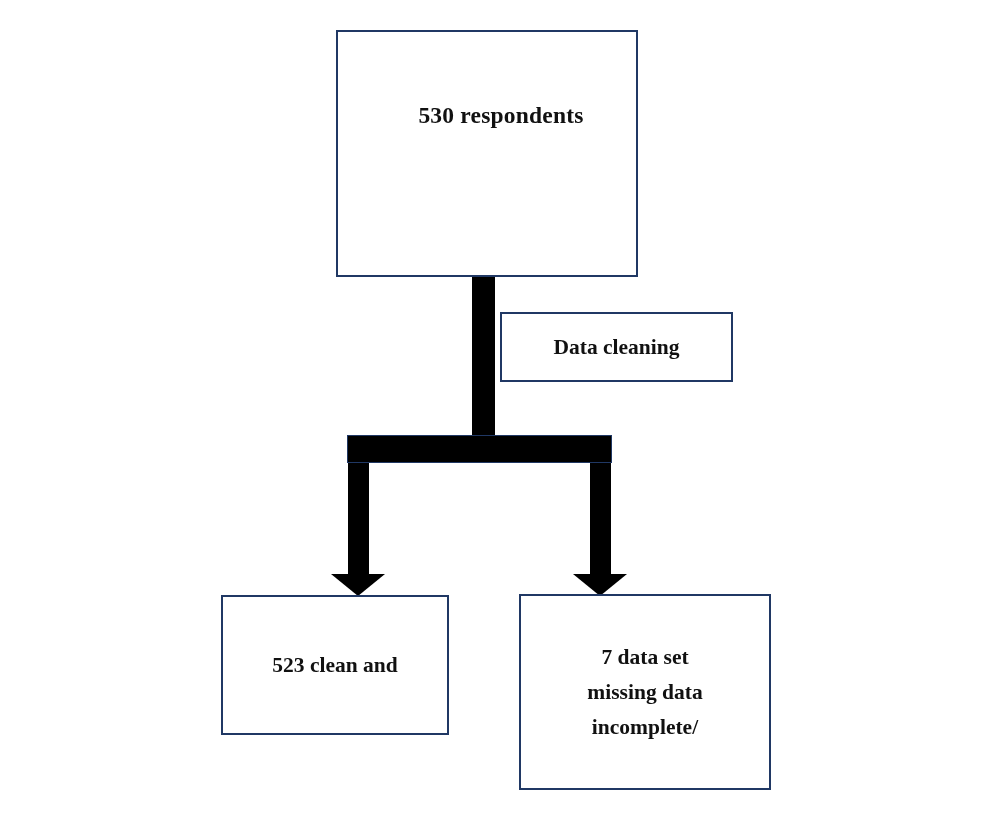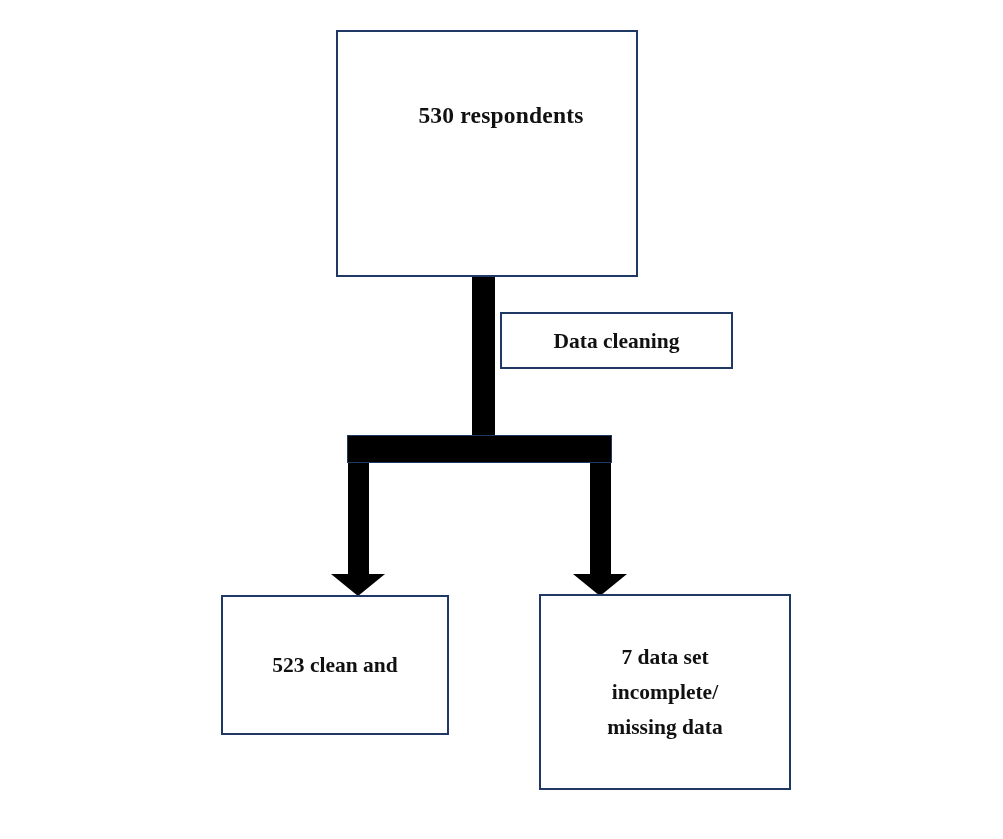--- a/index.html
+++ b/index.html
@@ -54,21 +54,21 @@
     line-height: 70px;
     letter-spacing: 0.2px;
     padding-left: 28px;
   }
 
   
   #node-data-cleaning {
     left: 500px;
     top: 312px;
     width: 233px;
-    height: 57px;
+    height: 70px;
     z-index: 4;
   }
   #node-data-cleaning .line {
     font-size: 21.5px;
     line-height: 26px;
   }
 
   
   #node-clean-complete {
     left: 221px;
@@ -76,21 +76,21 @@
     width: 228px;
     height: 140px;
   }
   #node-clean-complete .line {
     font-size: 21.5px;
     line-height: 36px;
   }
 
   
   #node-removed {
-    left: 539px;
+    left: 519px;
     top: 594px;
     width: 252px;
     height: 196px;
   }
   #node-removed .line {
     font-size: 21.5px;
     line-height: 35px;
   }
 
   
@@ -173,17 +173,17 @@
   <div class="node" id="node-data-cleaning">
     <span class="line">Data cleaning</span>
   </div>
 
   <div class="node" id="node-clean-complete">
     <span class="line">523 clean and</span>
   </div>
 
   <div class="node" id="node-removed">
     <span class="line">7 data set</span>
+    <span class="line">missing data</span>
     <span class="line">incomplete/</span>
-    <span class="line">missing data</span>
   </div>
 
 </div>
 
 </body></html>

